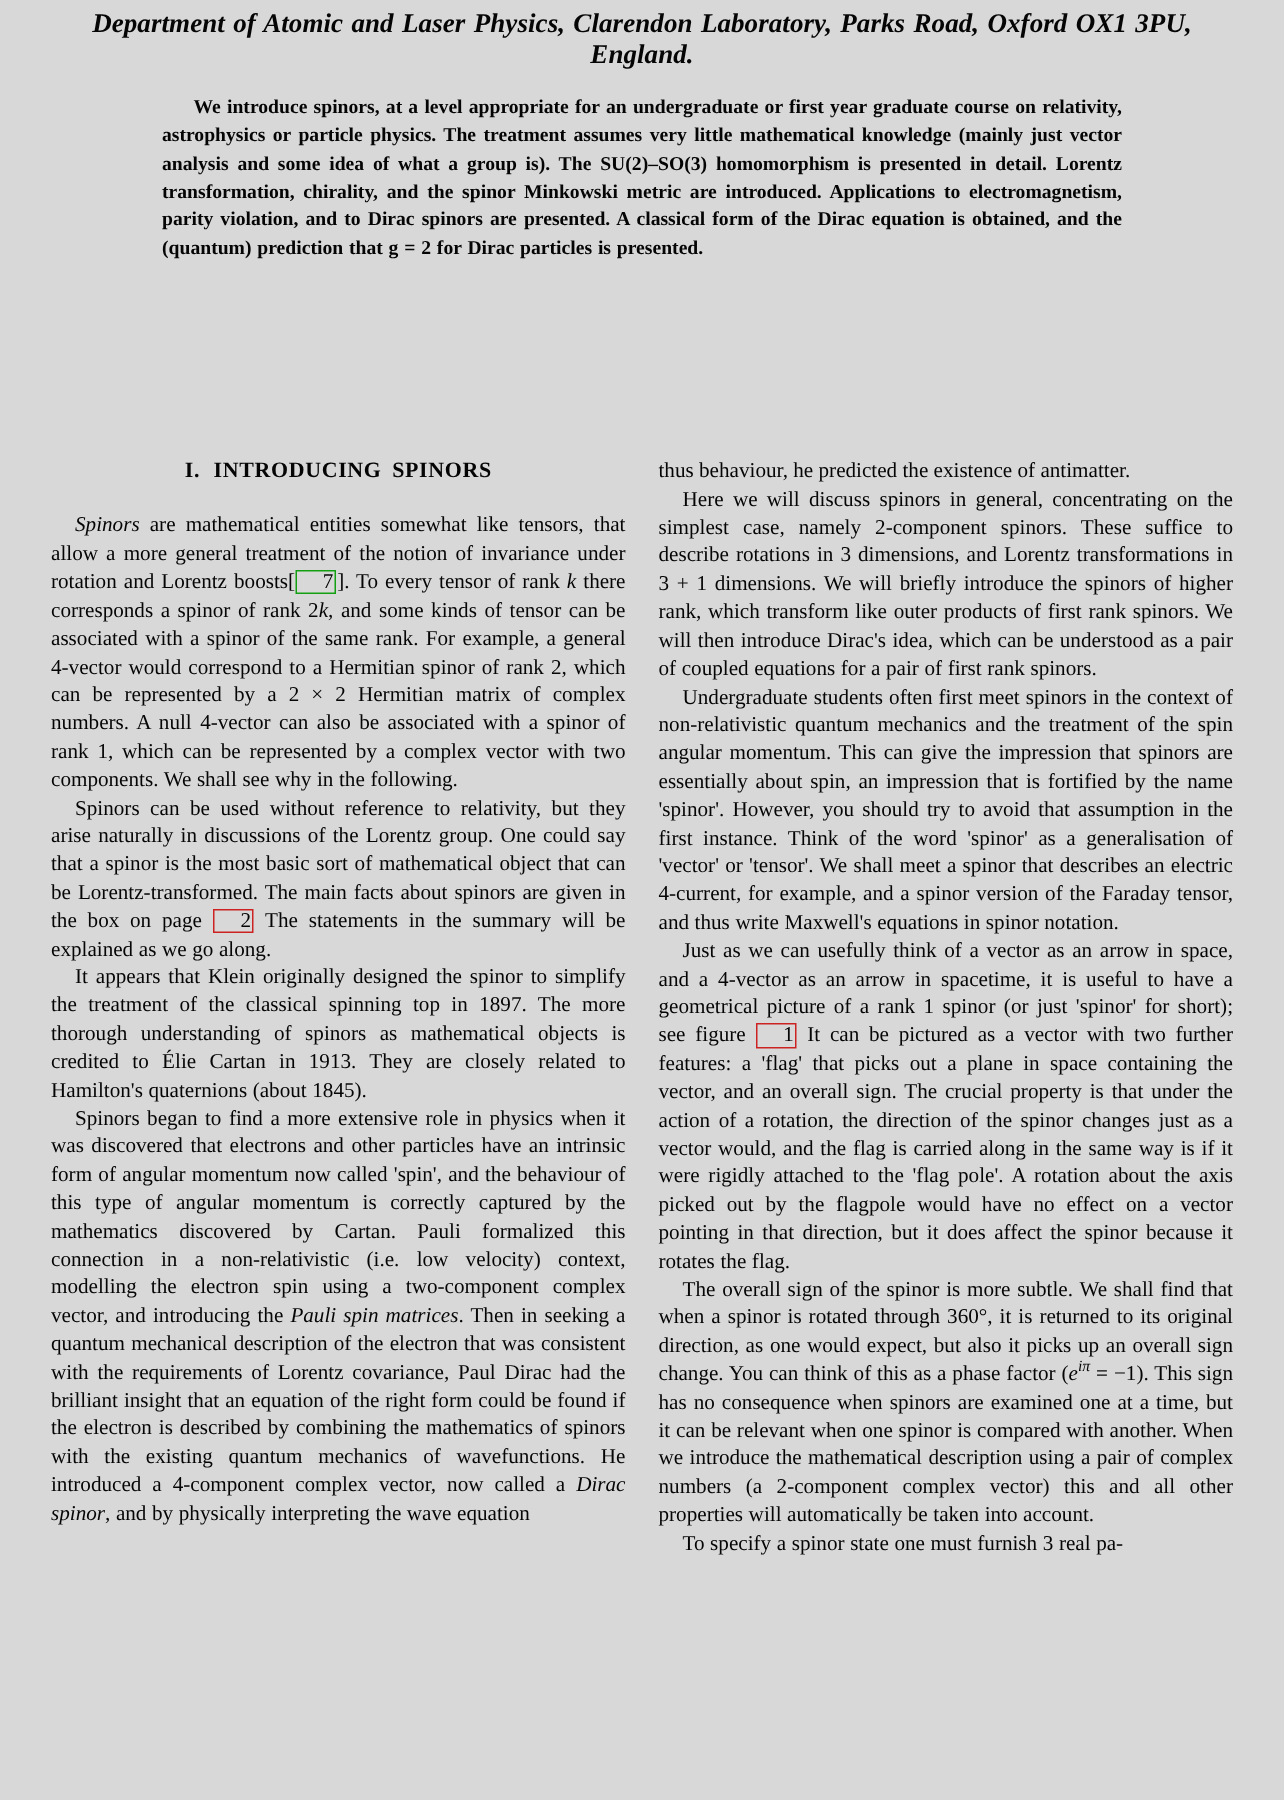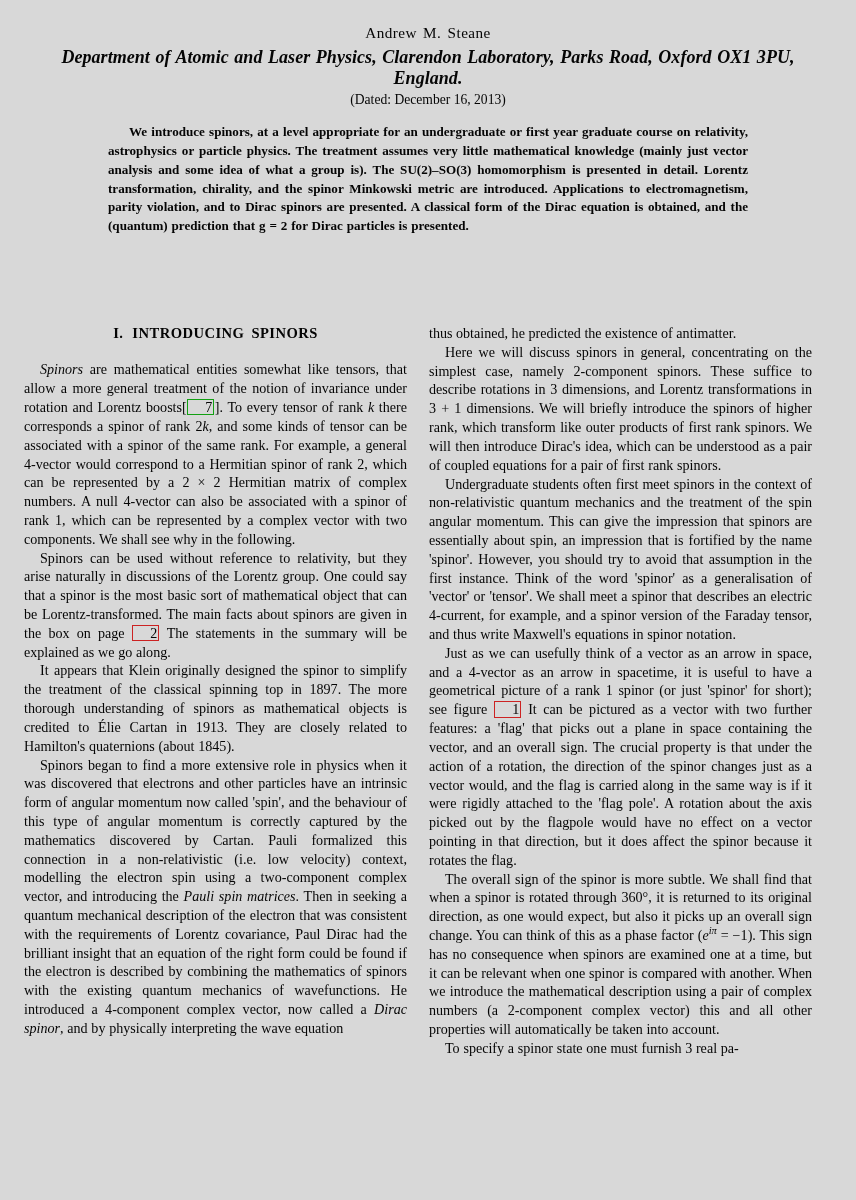--- a/index.html
+++ b/index.html
@@ -68,21 +68,21 @@
     text-indent: 21px;
     -webkit-hyphens: auto;
     hyphens: auto;
     word-spacing: 0.6px;
   }
 
   
   .body-cols {
     position: absolute;
     top: 300px;
-    left: 24px;
+    left: 34px;
     width: 788px;
     display: flex;
     gap: 22px;
   }
   .col {
     width: 383px;
     font-size: 14.1px;
     line-height: 1.335;
     text-align: justify;
     -webkit-hyphens: auto;
@@ -125,23 +125,21 @@
     border-color: #12a012;
   }
   sup.sup { font-size: 0.74em; vertical-align: super; line-height: 0; }
 </style>
 </head>
 <body>
 
 <div class="page">
 
   <div class="frontmatter">
-    <div class="author">Andrew  M.  Steane</div>
     <div class="affiliation">Department of Atomic and Laser Physics, Clarendon Laboratory, Parks Road, Oxford OX1 3PU, England.</div>
-    <div class="dateline">(Dated: December 16, 2013)</div>
     <div class="abstract">We introduce spinors, at a level appropriate for an undergraduate or first year graduate course on relativity, astrophysics or particle physics. The treatment assumes very little mathematical knowledge (mainly just vector analysis and some idea of what a group is). The SU(2)–SO(3) homomorphism is presented in detail. Lorentz transformation, chirality, and the spinor Minkowski metric are introduced. Applications to electromagnetism, parity violation, and to Dirac spinors are presented. A classical form of the Dirac equation is obtained, and the (quantum) prediction that g = 2 for Dirac particles is presented.</div>
   </div>
 
   <div class="body-cols">
 
     <div class="col left">
 
       <h2 class="section-head">
         <span class="num">I.</span><span>INTRODUCING SPINORS</span>
       </h2>
@@ -151,21 +149,21 @@
       <p class="para"><span>Spinors can be used without reference to relativity, but they arise naturally in discussions of the Lorentz group. One could say that a spinor is the most basic sort of mathematical object that can be Lorentz-transformed. The main facts about spinors are given in the box on page </span><a class="linkbox">2</a><span> The statements in the summary will be explained as we go along.</span></p>
 
       <p class="para">It appears that Klein originally designed the spinor to simplify the treatment of the classical spinning top in 1897. The more thorough understanding of spinors as mathematical objects is credited to Élie Cartan in 1913. They are closely related to Hamilton's quaternions (about 1845).</p>
 
       <p class="para"><span>Spinors began to find a more extensive role in physics when it was discovered that electrons and other particles have an intrinsic form of angular momentum now called 'spin', and the behaviour of this type of angular momentum is correctly captured by the mathematics discovered by Cartan. Pauli formalized this connection in a non-relativistic (i.e. low velocity) context, modelling the electron spin using a two-component complex vector, and introducing the </span><i class="it">Pauli spin matrices</i><span>. Then in seeking a quantum mechanical description of the electron that was consistent with the requirements of Lorentz covariance, Paul Dirac had the brilliant insight that an equation of the right form could be found if the electron is described by combining the mathematics of spinors with the existing quantum mechanics of wavefunctions. He introduced a 4-component complex vector, now called a </span><i class="it">Dirac spinor</i><span>, and by physically interpreting the wave equation</span></p>
 
     </div>
 
     <div class="col right">
 
-      <p class="cont">thus obtained, he predicted the existence of antimatter.</p>
+      <p class="cont">thus behaviour, he predicted the existence of antimatter.</p>
 
       <p class="para">Here we will discuss spinors in general, concentrating on the simplest case, namely 2-component spinors. These suffice to describe rotations in 3 dimensions, and Lorentz transformations in 3 + 1 dimensions. We will briefly introduce the spinors of higher rank, which transform like outer products of first rank spinors. We will then introduce Dirac's idea, which can be understood as a pair of coupled equations for a pair of first rank spinors.</p>
 
       <p class="para">Undergraduate students often first meet spinors in the context of non-relativistic quantum mechanics and the treatment of the spin angular momentum. This can give the impression that spinors are essentially about spin, an impression that is fortified by the name 'spinor'. However, you should try to avoid that assumption in the first instance. Think of the word 'spinor' as a generalisation of 'vector' or 'tensor'. We shall meet a spinor that describes an electric 4-current, for example, and a spinor version of the Faraday tensor, and thus write Maxwell's equations in spinor notation.</p>
 
       <p class="para"><span>Just as we can usefully think of a vector as an arrow in space, and a 4-vector as an arrow in spacetime, it is useful to have a geometrical picture of a rank 1 spinor (or just 'spinor' for short); see figure </span><a class="linkbox">1</a><span> It can be pictured as a vector with two further features: a 'flag' that picks out a plane in space containing the vector, and an overall sign. The crucial property is that under the action of a rotation, the direction of the spinor changes just as a vector would, and the flag is carried along in the same way is if it were rigidly attached to the 'flag pole'. A rotation about the axis picked out by the flagpole would have no effect on a vector pointing in that direction, but it does affect the spinor because it rotates the flag.</span></p>
 
       <p class="para"><span>The overall sign of the spinor is more subtle. We shall find that when a spinor is rotated through 360°, it is returned to its original direction, as one would expect, but also it picks up an overall sign change. You can think of this as a phase factor (</span><span class="math">e</span><sup class="sup math">iπ</sup><span class="mathup"> = −1</span><span>). This sign has no consequence when spinors are examined one at a time, but it can be relevant when one spinor is compared with another. When we introduce the mathematical description using a pair of complex numbers (a 2-component complex vector) this and all other properties will automatically be taken into account.</span></p>
 
       <p class="para">To specify a spinor state one must furnish 3 real pa-</p>

